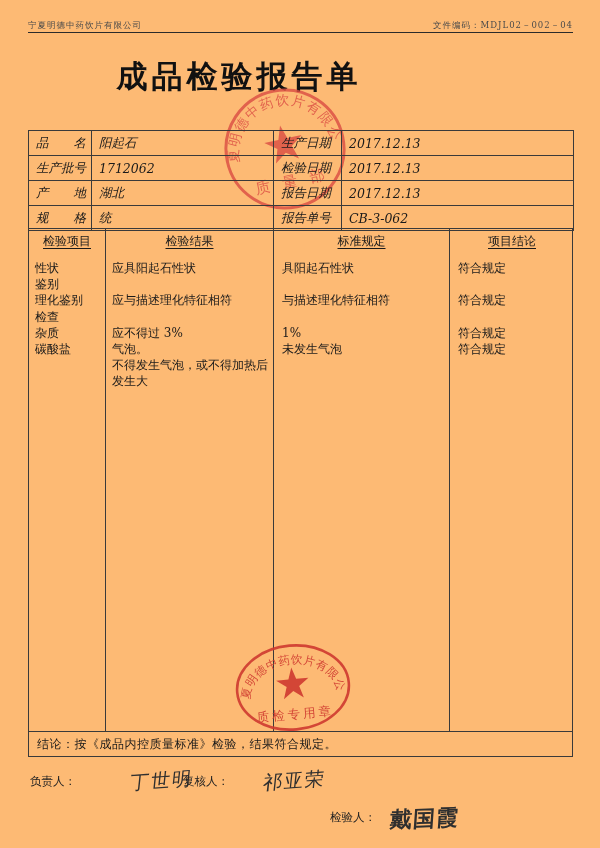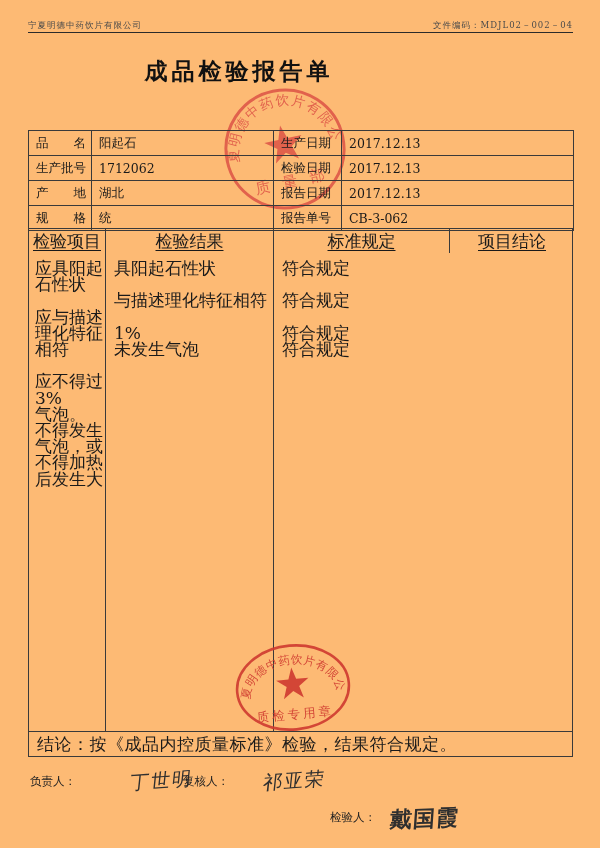--- a/index.html
+++ b/index.html
@@ -10,35 +10,35 @@
   }
   
   .doc-header{
     position:absolute;left:28px;top:15px;width:545px;height:17px;
     border-bottom:1.6px solid #2b2b2b;
     display:flex;justify-content:space-between;align-items:flex-end;
     font-size:8.5px;color:#4a4a4a;letter-spacing:1px;
   }
   .doc-title{
     position:absolute;left:0;top:56px;width:478px;text-align:center;
-    font-size:23px;font-weight:bold;letter-spacing:4px;color:#111;
+    font-size:31px;font-weight:bold;letter-spacing:4px;color:#111;
   }
   
   table.info{
     position:absolute;left:28px;top:130px;width:545px;height:98px;
     border-collapse:collapse;table-layout:fixed;font-size:12.5px;
   }
   table.info td{
     border:1px solid #3a3a3a;padding:0 0 0 7px;height:24px;
-    white-space:nowrap;overflow:hidden;
+    white-space:nowrap;overflow:hidden;font-style:italic;
   }
   
   .main-table{
     position:absolute;left:28px;top:228px;width:545px;height:529px;
-    border:1px solid #3a3a3a;box-sizing:border-box;font-size:17px;
+    border:1px solid #3a3a3a;box-sizing:border-box;font-size:12px;
   }
   .mt-header{display:grid;grid-template-columns:77px 168px 176px 124px;height:24px;}
   .mt-header>div{
     border-right:1px solid #3a3a3a;display:flex;align-items:center;justify-content:center;
   }
   .mt-header>div:last-child{border-right:none;}
   .mt-header span{text-decoration:underline;text-underline-offset:3px;}
   .mt-body{display:grid;grid-template-columns:77px 168px 176px 124px;height:478px;}
   .mt-body>div{border-right:1px solid #3a3a3a;padding-top:7px;line-height:16.2px;box-sizing:border-box;}
   .mt-body>div:last-child{border-right:none;}
@@ -132,20 +132,28 @@
         </div>
       <div>
           <span>标准规定</span>
         </div>
       <div>
           <span>项目结论</span>
         </div>
     </div>
     <div class="mt-body">
       <div class="cell-lines pad6">
+          <div>性状</div>
+          <div>鉴别</div>
+          <div>理化鉴别</div>
+          <div>检查</div>
+          <div>杂质</div>
+          <div>碳酸盐</div>
+        </div>
+      <div class="cell-lines pad6">
           <div>应具阳起石性状</div>
           <div>&nbsp;</div>
           <div>应与描述理化特征相符</div>
           <div>&nbsp;</div>
           <div>应不得过 3%</div>
           <div>气泡。</div>
           <div>不得发生气泡，或不得加热后发生大</div>
         </div>
       <div class="cell-lines pad8">
           <div>具阳起石性状</div>

